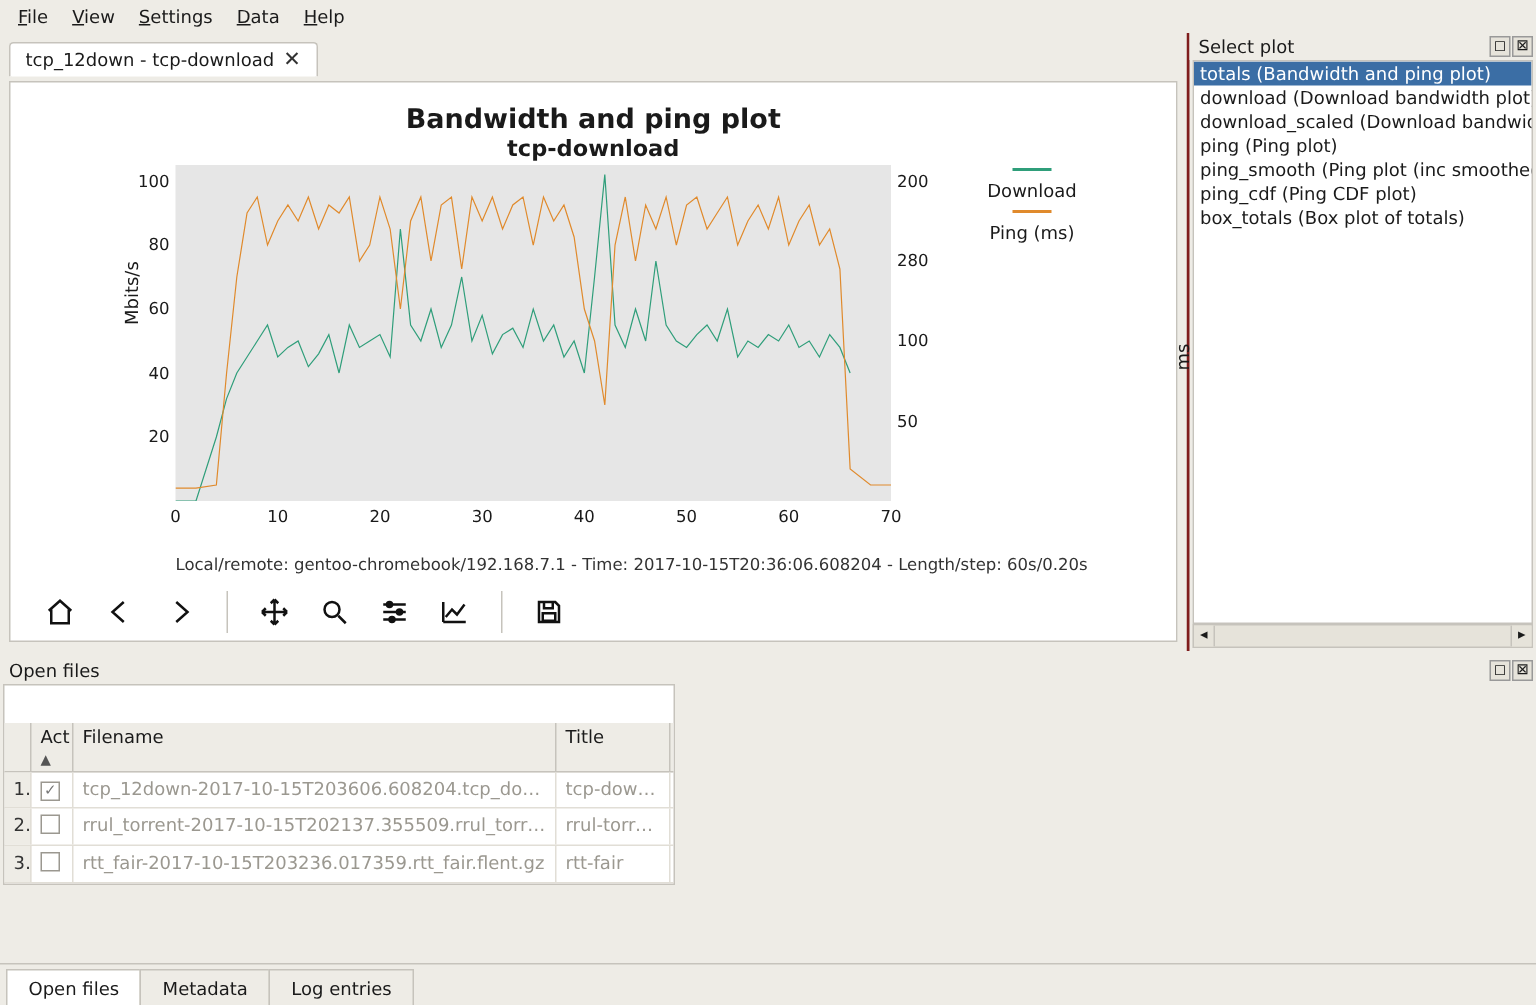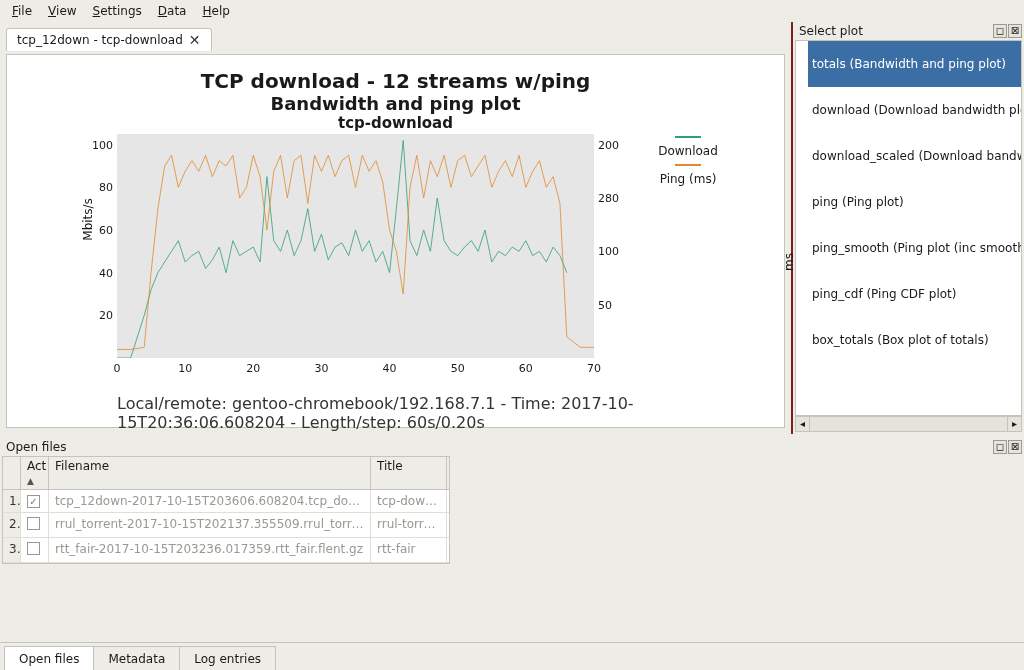--- a/index.html
+++ b/index.html
@@ -102,21 +102,21 @@
   .xaxis div { position: absolute; transform: translateX(-50%); }
   .legend {
     position: absolute;
     top: 2px; right: 6px;
     font-size: 12px;
     width: 160px;
   }
   .legend .row { display:flex; align-items:center; gap:6px; margin-bottom:6px;flex-direction:column;}
   .legend .sw { width:26px; height:0; border-top: 2px solid; }
   .footer-line {
-    font-size: 16px;
+    font-size: 11px;
     color: #333;
     margin-top: 4px;
     padding-left: 100px;
   }
   .toolbar {
     display: flex;
     align-items: center;
     gap: 10px;
     padding: 10px 8px 0 8px;
   }
@@ -147,21 +147,21 @@
     font-size:10px;line-height:12px;text-align:center;
   }
   .plot-list {
     flex:1;
     background:#fff;
     border:1px solid #c6c3bc;
     margin:0 2px;
     overflow:hidden;
     font-size:12px;
   }
-  .plot-list .row { padding:16px 4px; white-space:nowrap;margin-left:12px; }
+  .plot-list .row { padding:1px 4px; white-space:nowrap; }
   .plot-list .row.sel { background:#3b6ea5; color:#fff;}
   .hscroll {
     height:16px; margin:0 2px 2px 2px;
     border:1px solid #c6c3bc; background:#e6e3da;
     position:relative;
   }
   .hscroll .thumb-left, .hscroll .thumb-right {
     position:absolute; top:0;bottom:0;width:14px;background:#e6e3da;
     border-right:1px solid #c6c3bc;font-size:10px;text-align:center;line-height:14px;
   }
@@ -175,21 +175,21 @@
     background:#eeece6;
   }
   .table {
     border:1px solid #c6c3bc;
     background:#fff;
     font-size:12px;
     margin:0 2px;
     width: 448px;
   }
   .table .thead {
-    display:flex; background:#eeece6; border-bottom:1px solid #c6c3bc;
+    display:flex; background:#eeece6; border-bottom:1px solid #c6c3bc;margin-top:25px;
   }
   .table .th {
     padding:2px 6px; border-right:1px solid #c6c3bc;
     font-weight:normal;
   }
   .table .th.sort::after { content:" ▲"; font-size:9px; color:#555;}
   .col-rownum { width:18px; text-align:center; padding:2px 0;}
   .col-act { width:28px;}
   .col-fn { width:322px;}
   .col-title { width:76px;}
@@ -234,21 +234,20 @@
 
 <div class="main-row">
   <div class="plot-pane">
     <div class="tab-strip">
       <div class="tab">
         <span>tcp_12down - tcp-download</span>
         <span class="x">✕</span>
       </div>
     </div>
     <div class="plot-box">
-      <div class="chart-title">TCP download - 12 streams w/ping</div>
       <div class="chart-subtitle">Bandwidth and ping plot</div>
       <div class="chart-series">tcp-download</div>
 
       <div class="chart-wrap">
         <div class="y-label-left">Mbits/s</div>
 
         <div class="plot-area-outer">
           <div class="yaxis-left" id="yaxis-left">
               <div style="top: 80.9524%;">20</div>
               <div style="top: 61.9048%;">40</div>

